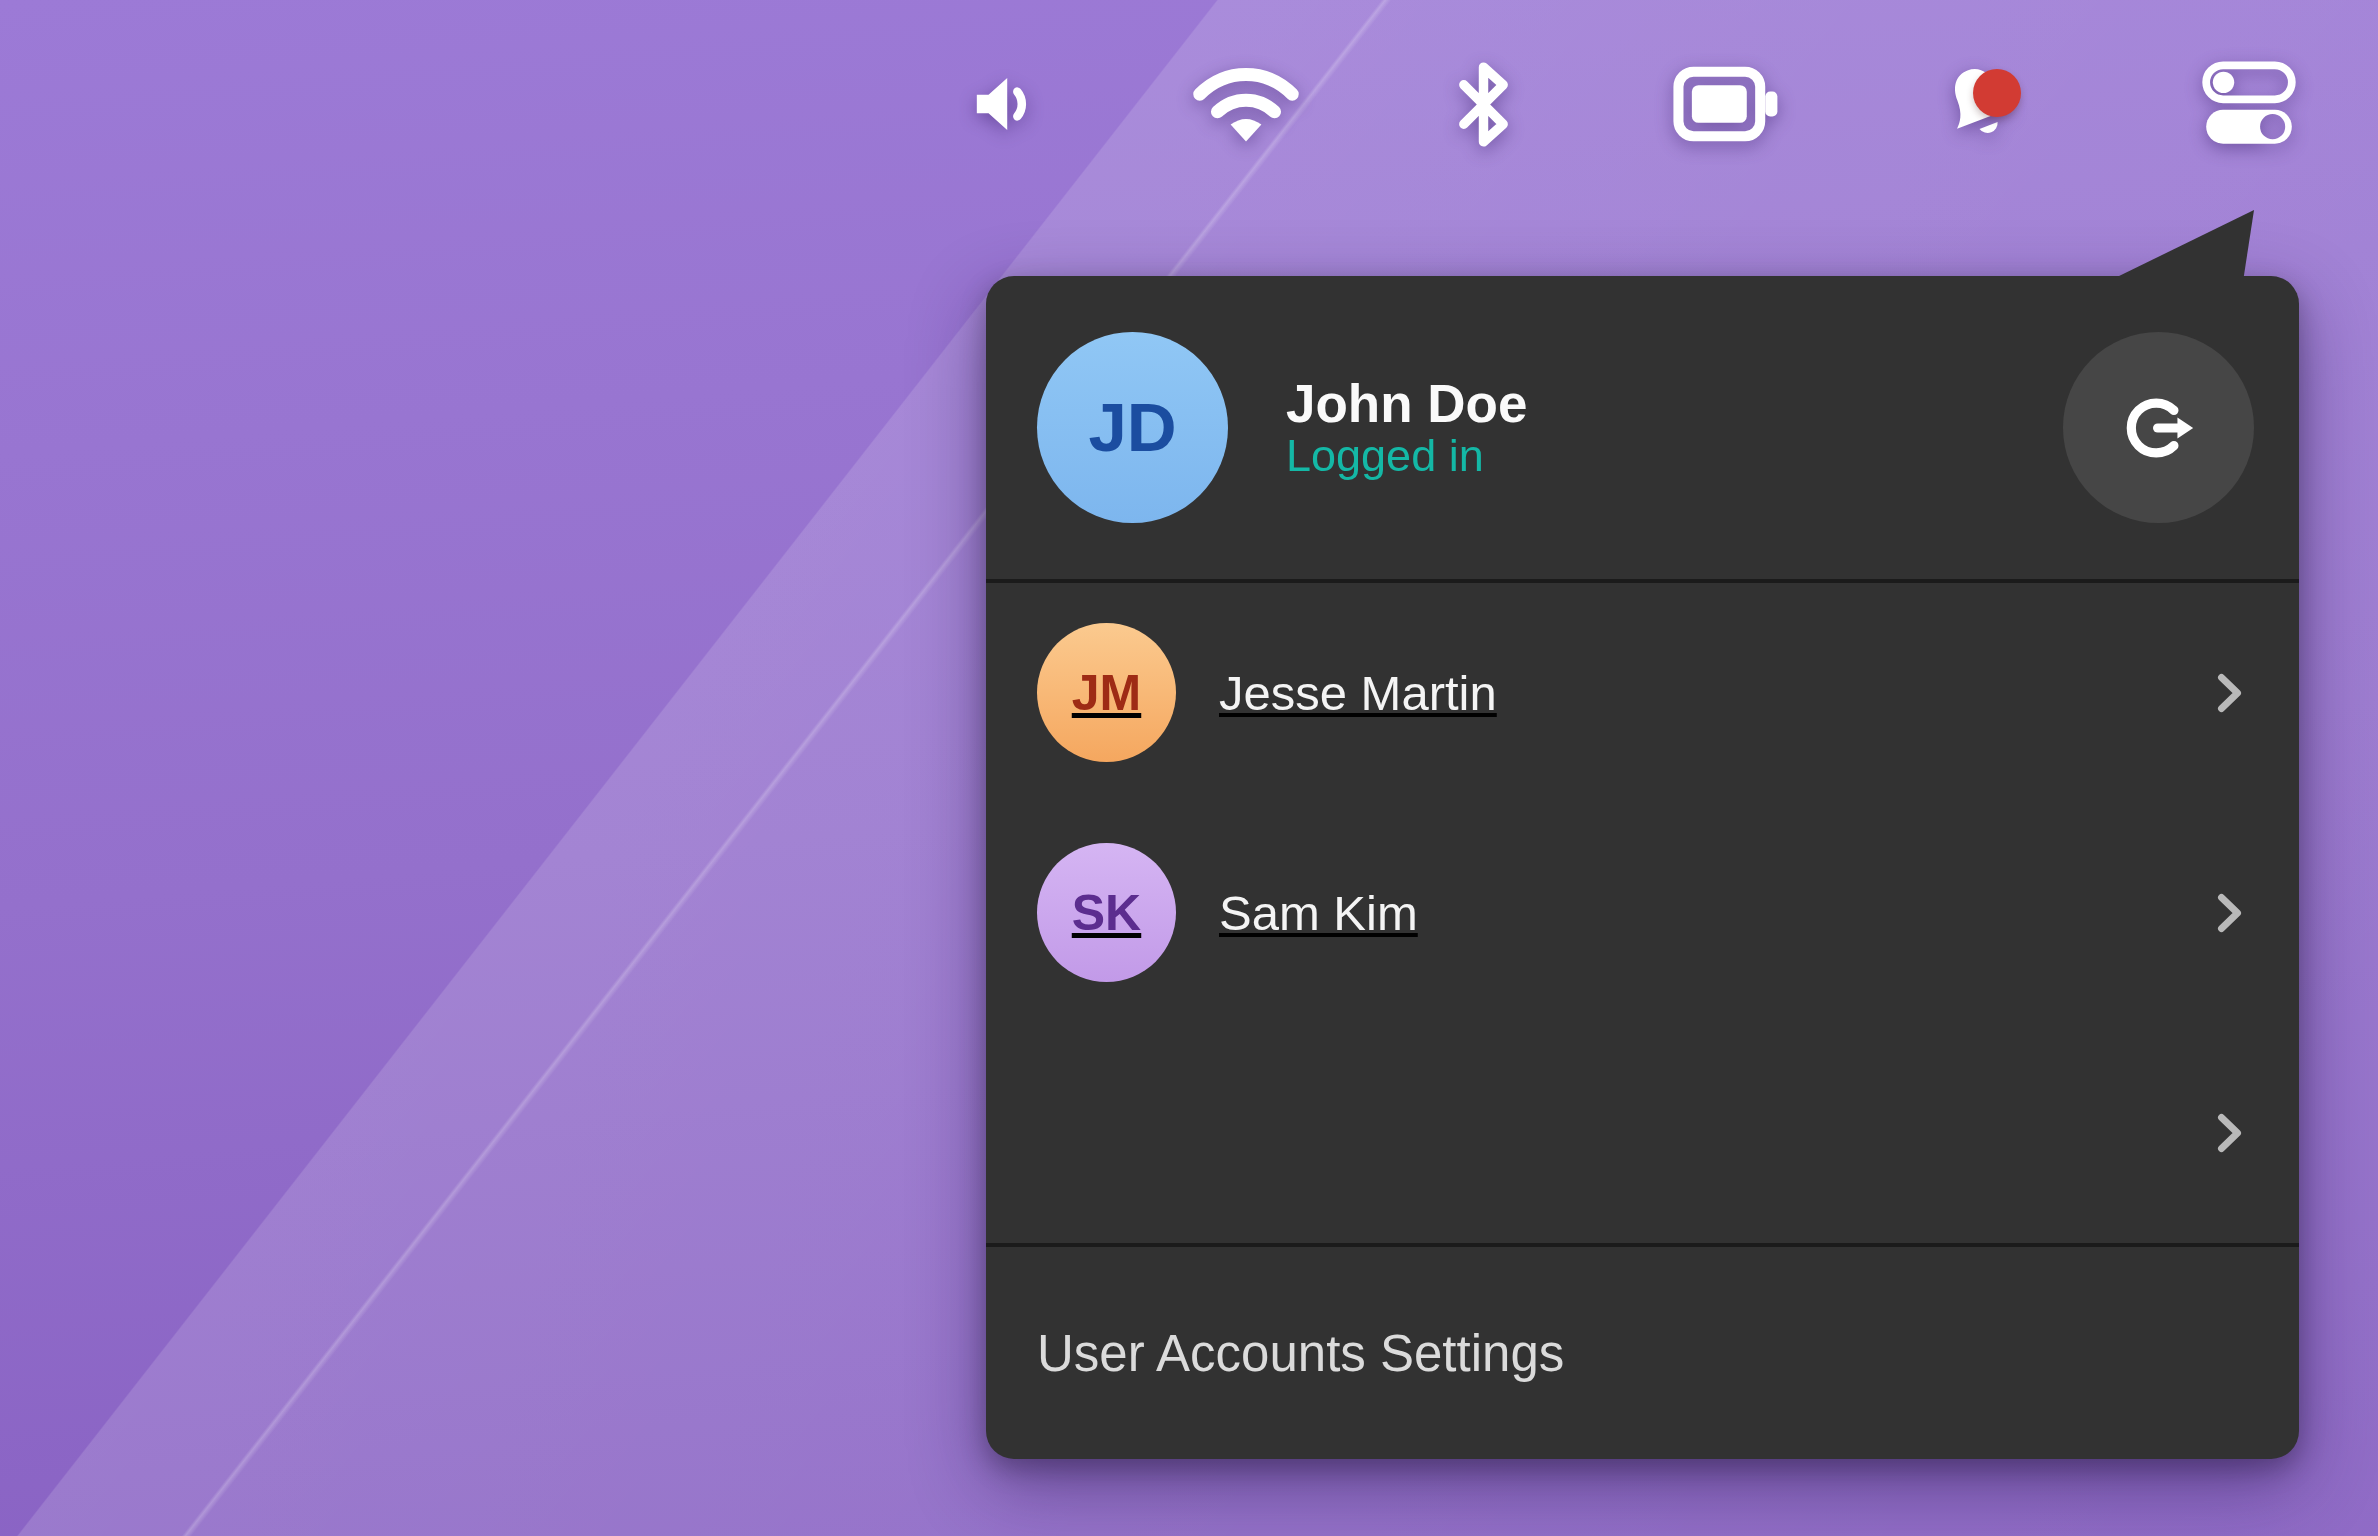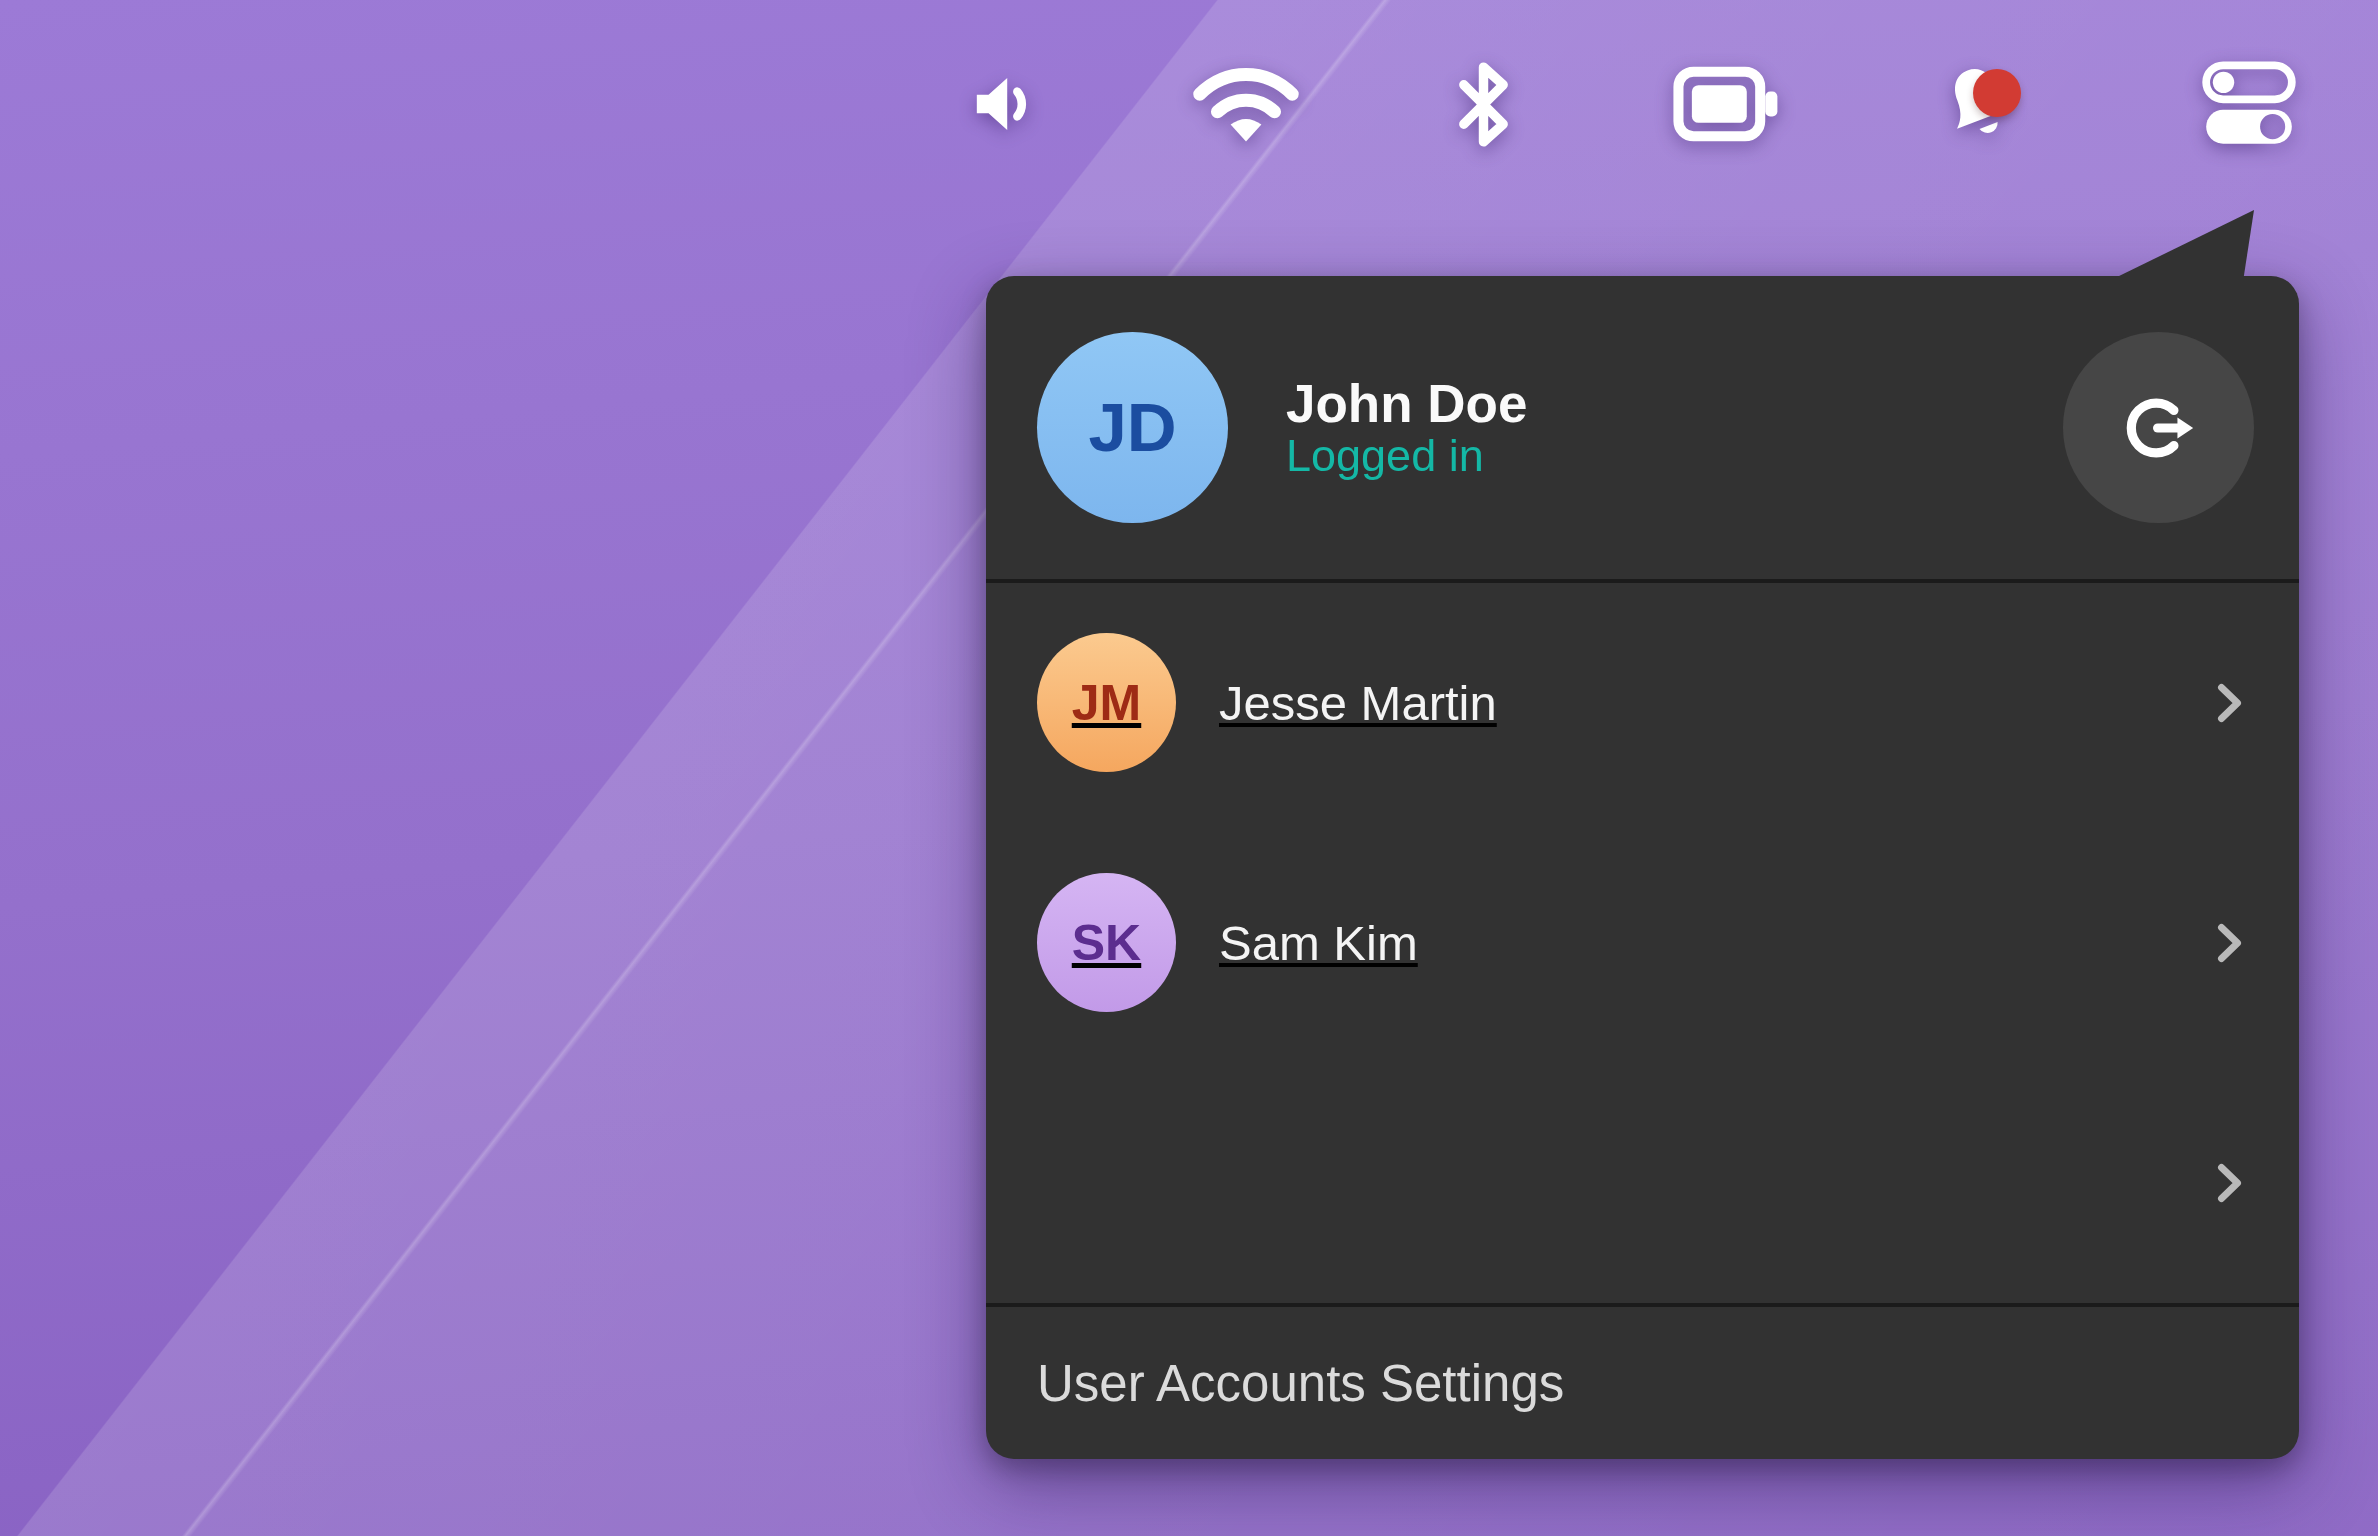--- a/index.html
+++ b/index.html
@@ -71,21 +71,21 @@
   .rows{flex:1 1 auto;display:flex;flex-direction:column;}
   .user-row{
     flex:1 1 0;display:flex;align-items:center;
     padding:0 45px 0 51px;box-sizing:border-box;
     background:none;border:none;cursor:pointer;text-align:left;text-decoration:underline;
   }
   .user-name{font-size:49px;font-weight:400;color:#F4F4F4;}
   .chev{margin-left:auto;flex:0 0 auto;}
   
   .footer-row{
-    height:152px;flex:0 0 auto;display:flex;align-items:center;
+    height:212px;flex:0 0 auto;display:flex;align-items:center;
     padding:0 51px;box-sizing:border-box;
   }
   .settings-btn{
     background:none;border:none;padding:0;cursor:pointer;
     font-family:inherit;font-size:51px;font-weight:400;color:#DBDBDB;
   }
 </style>
 </head>
 <body>
 

